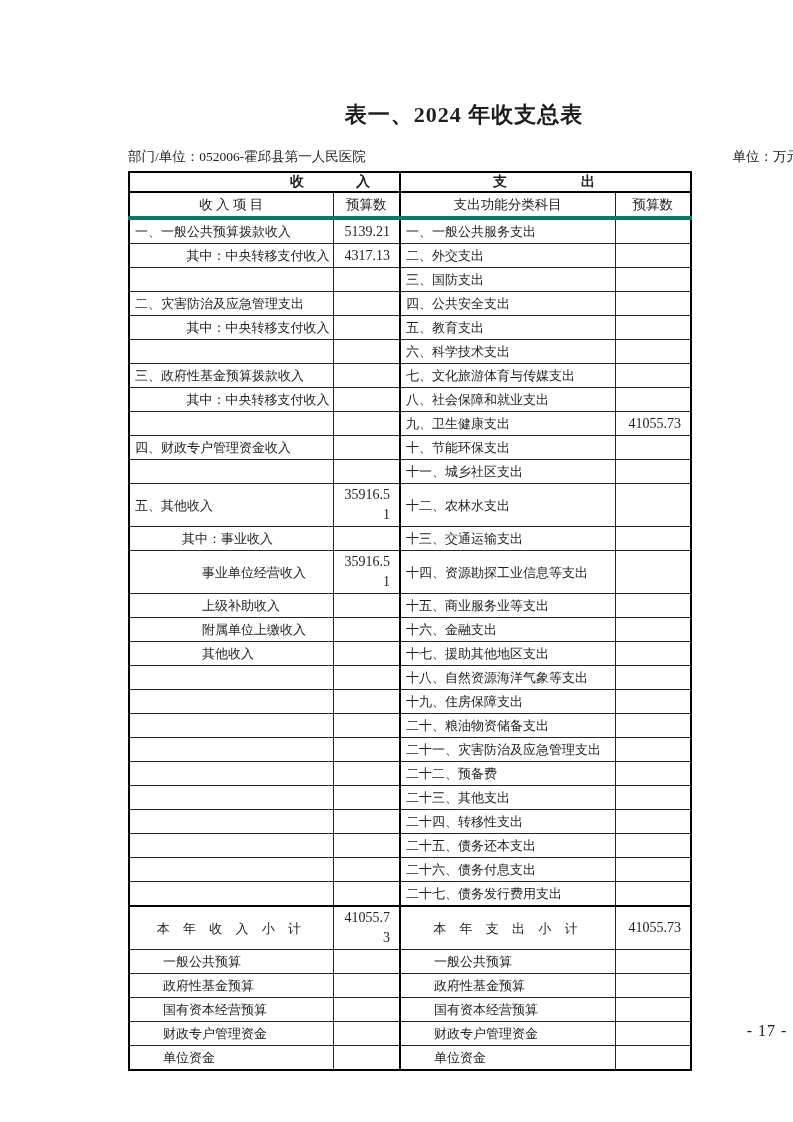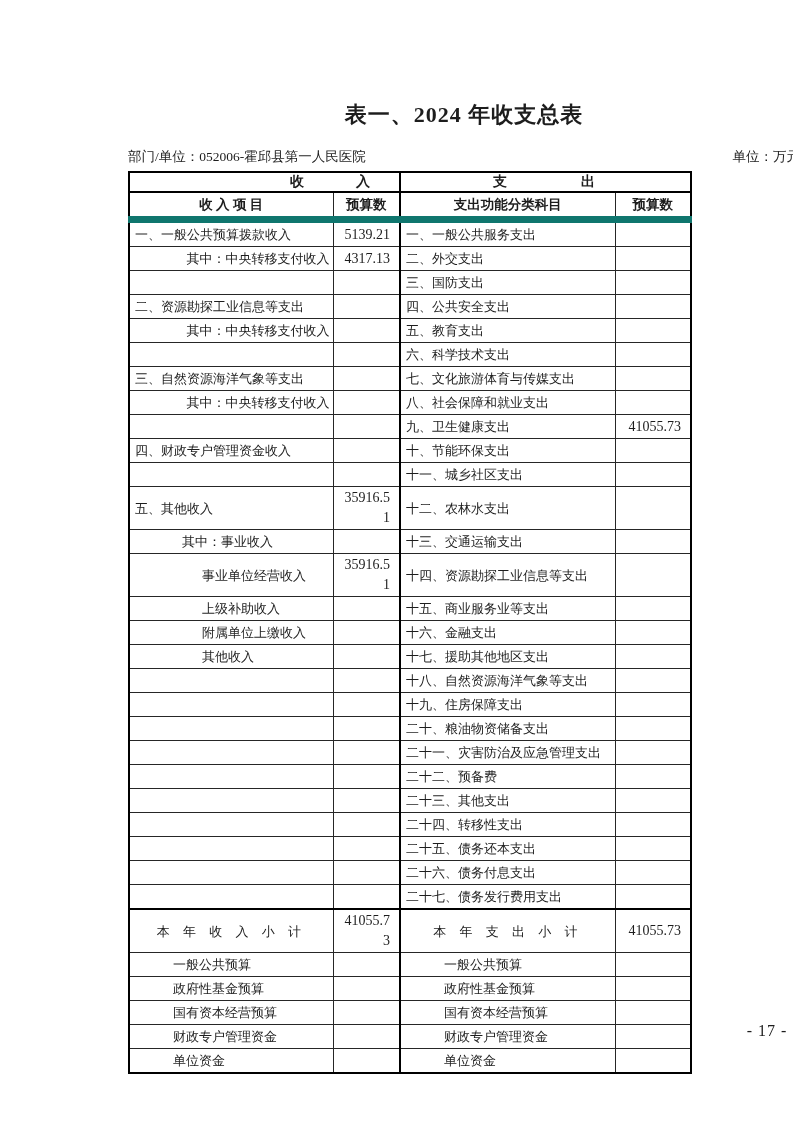--- a/index.html
+++ b/index.html
@@ -24,36 +24,36 @@
   col.c1{width:204px;}col.c2{width:67px;}col.c3{width:215px;}col.c4{width:76px;}
   th,td{border:1px solid #262626;overflow:hidden;}
   tr.group-row th{
     border-bottom:2px solid #000;height:17px;padding:0;
     font-size:14px;font-weight:bold;vertical-align:middle;
   }
   .pair{display:flex;}
   .inc-pair{padding-left:160px;gap:52px;}
   .exp-pair{padding-left:92px;gap:74px;}
   tr.col-head th{
-    border-bottom:7px solid #0f766e;height:21px;
-    font-size:13.5px;font-weight:bold;text-align:center;padding:1px 2px;
+    border-bottom:4px solid #0f766e;height:21px;
+    font-size:13.5px;font-weight:normal;text-align:center;padding:1px 2px;
   }
   td{height:21px;font-size:13px;line-height:19px;padding:1px 4px 1px 5px;vertical-align:middle;}
   td.val{
     font-size:14px;text-align:right;padding:1px 9px;
     word-break:break-all;line-height:20px;
   }
   td.mid,th.mid{border-left:2px solid #000;}
   tr.subtotal td{border-top:2px solid #000;}
   tr.tall td{height:40px;}
   .s-r{text-align:right;padding-right:3px;}
   .s-l1{padding-left:52px;}
   .s-l2{padding-left:72px;}
   .s-c{text-align:center;letter-spacing:5px;padding:1px 2px;margin-left:44px;}
-  .s-sub{padding-left:43px;}
+  .s-sub{padding-left:33px;}
   .page-num{
     position:absolute;left:601px;top:1022px;width:76px;
     text-align:center;font-size:16px;letter-spacing:1px;
   }
 </style>
 </head>
 <body>
 
 <div class="content">
   <div class="doc-title">表一、2024 年收支总表</div>
@@ -105,39 +105,39 @@
           <td class="item mid">二、外交支出</td>
           <td class="val"></td>
         </tr>
         <tr class="">
           <td class="item"></td>
           <td class="val"></td>
           <td class="item mid">三、国防支出</td>
           <td class="val"></td>
         </tr>
         <tr class="">
-          <td class="item">二、资源勘探工业信息等支出</td>
+          <td class="item">二、灾害防治及应急管理支出</td>
           <td class="val"></td>
           <td class="item mid">四、公共安全支出</td>
           <td class="val"></td>
         </tr>
         <tr class="">
           <td class="item s-r">其中：中央转移支付收入</td>
           <td class="val"></td>
           <td class="item mid">五、教育支出</td>
           <td class="val"></td>
         </tr>
         <tr class="">
           <td class="item"></td>
           <td class="val"></td>
           <td class="item mid">六、科学技术支出</td>
           <td class="val"></td>
         </tr>
         <tr class="">
-          <td class="item">三、自然资源海洋气象等支出</td>
+          <td class="item">三、政府性基金预算拨款收入</td>
           <td class="val"></td>
           <td class="item mid">七、文化旅游体育与传媒支出</td>
           <td class="val"></td>
         </tr>
         <tr class="">
           <td class="item s-r">其中：中央转移支付收入</td>
           <td class="val"></td>
           <td class="item mid">八、社会保障和就业支出</td>
           <td class="val"></td>
         </tr>

